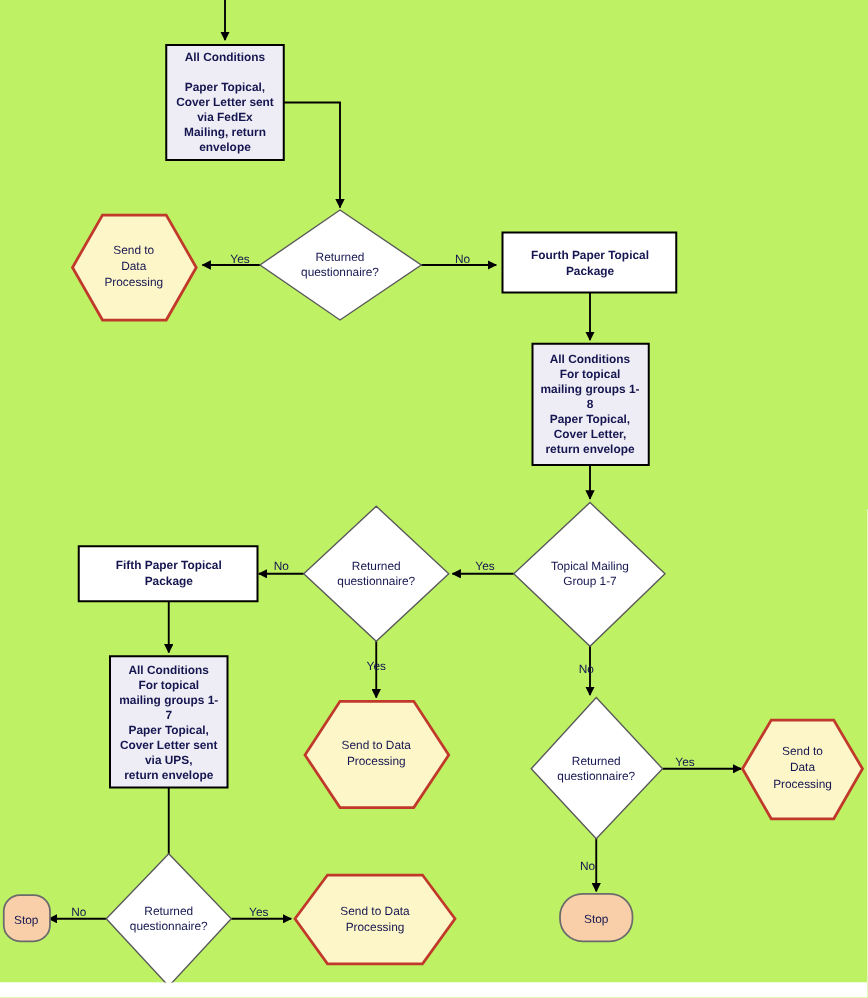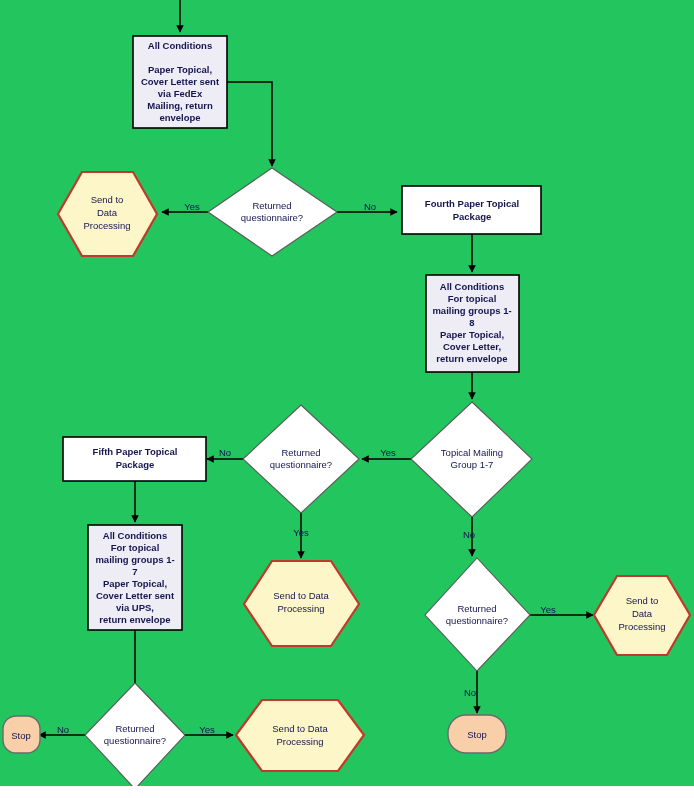--- a/index.html
+++ b/index.html
@@ -4,21 +4,21 @@
 <style>
   html, body {
     margin: 0;
     padding: 0;
     background: #ffffff;
   }
   #canvas {
     position: relative;
     width: 694px;
     height: 786px;
-    background: #22c55e;
+    background: #bef264;
     font-family: "Liberation Sans", sans-serif;
   }
   svg.flow {
     position: absolute;
     left: 0;
     top: 0;
     width: 694px;
     height: 798px;
   }
   text {

